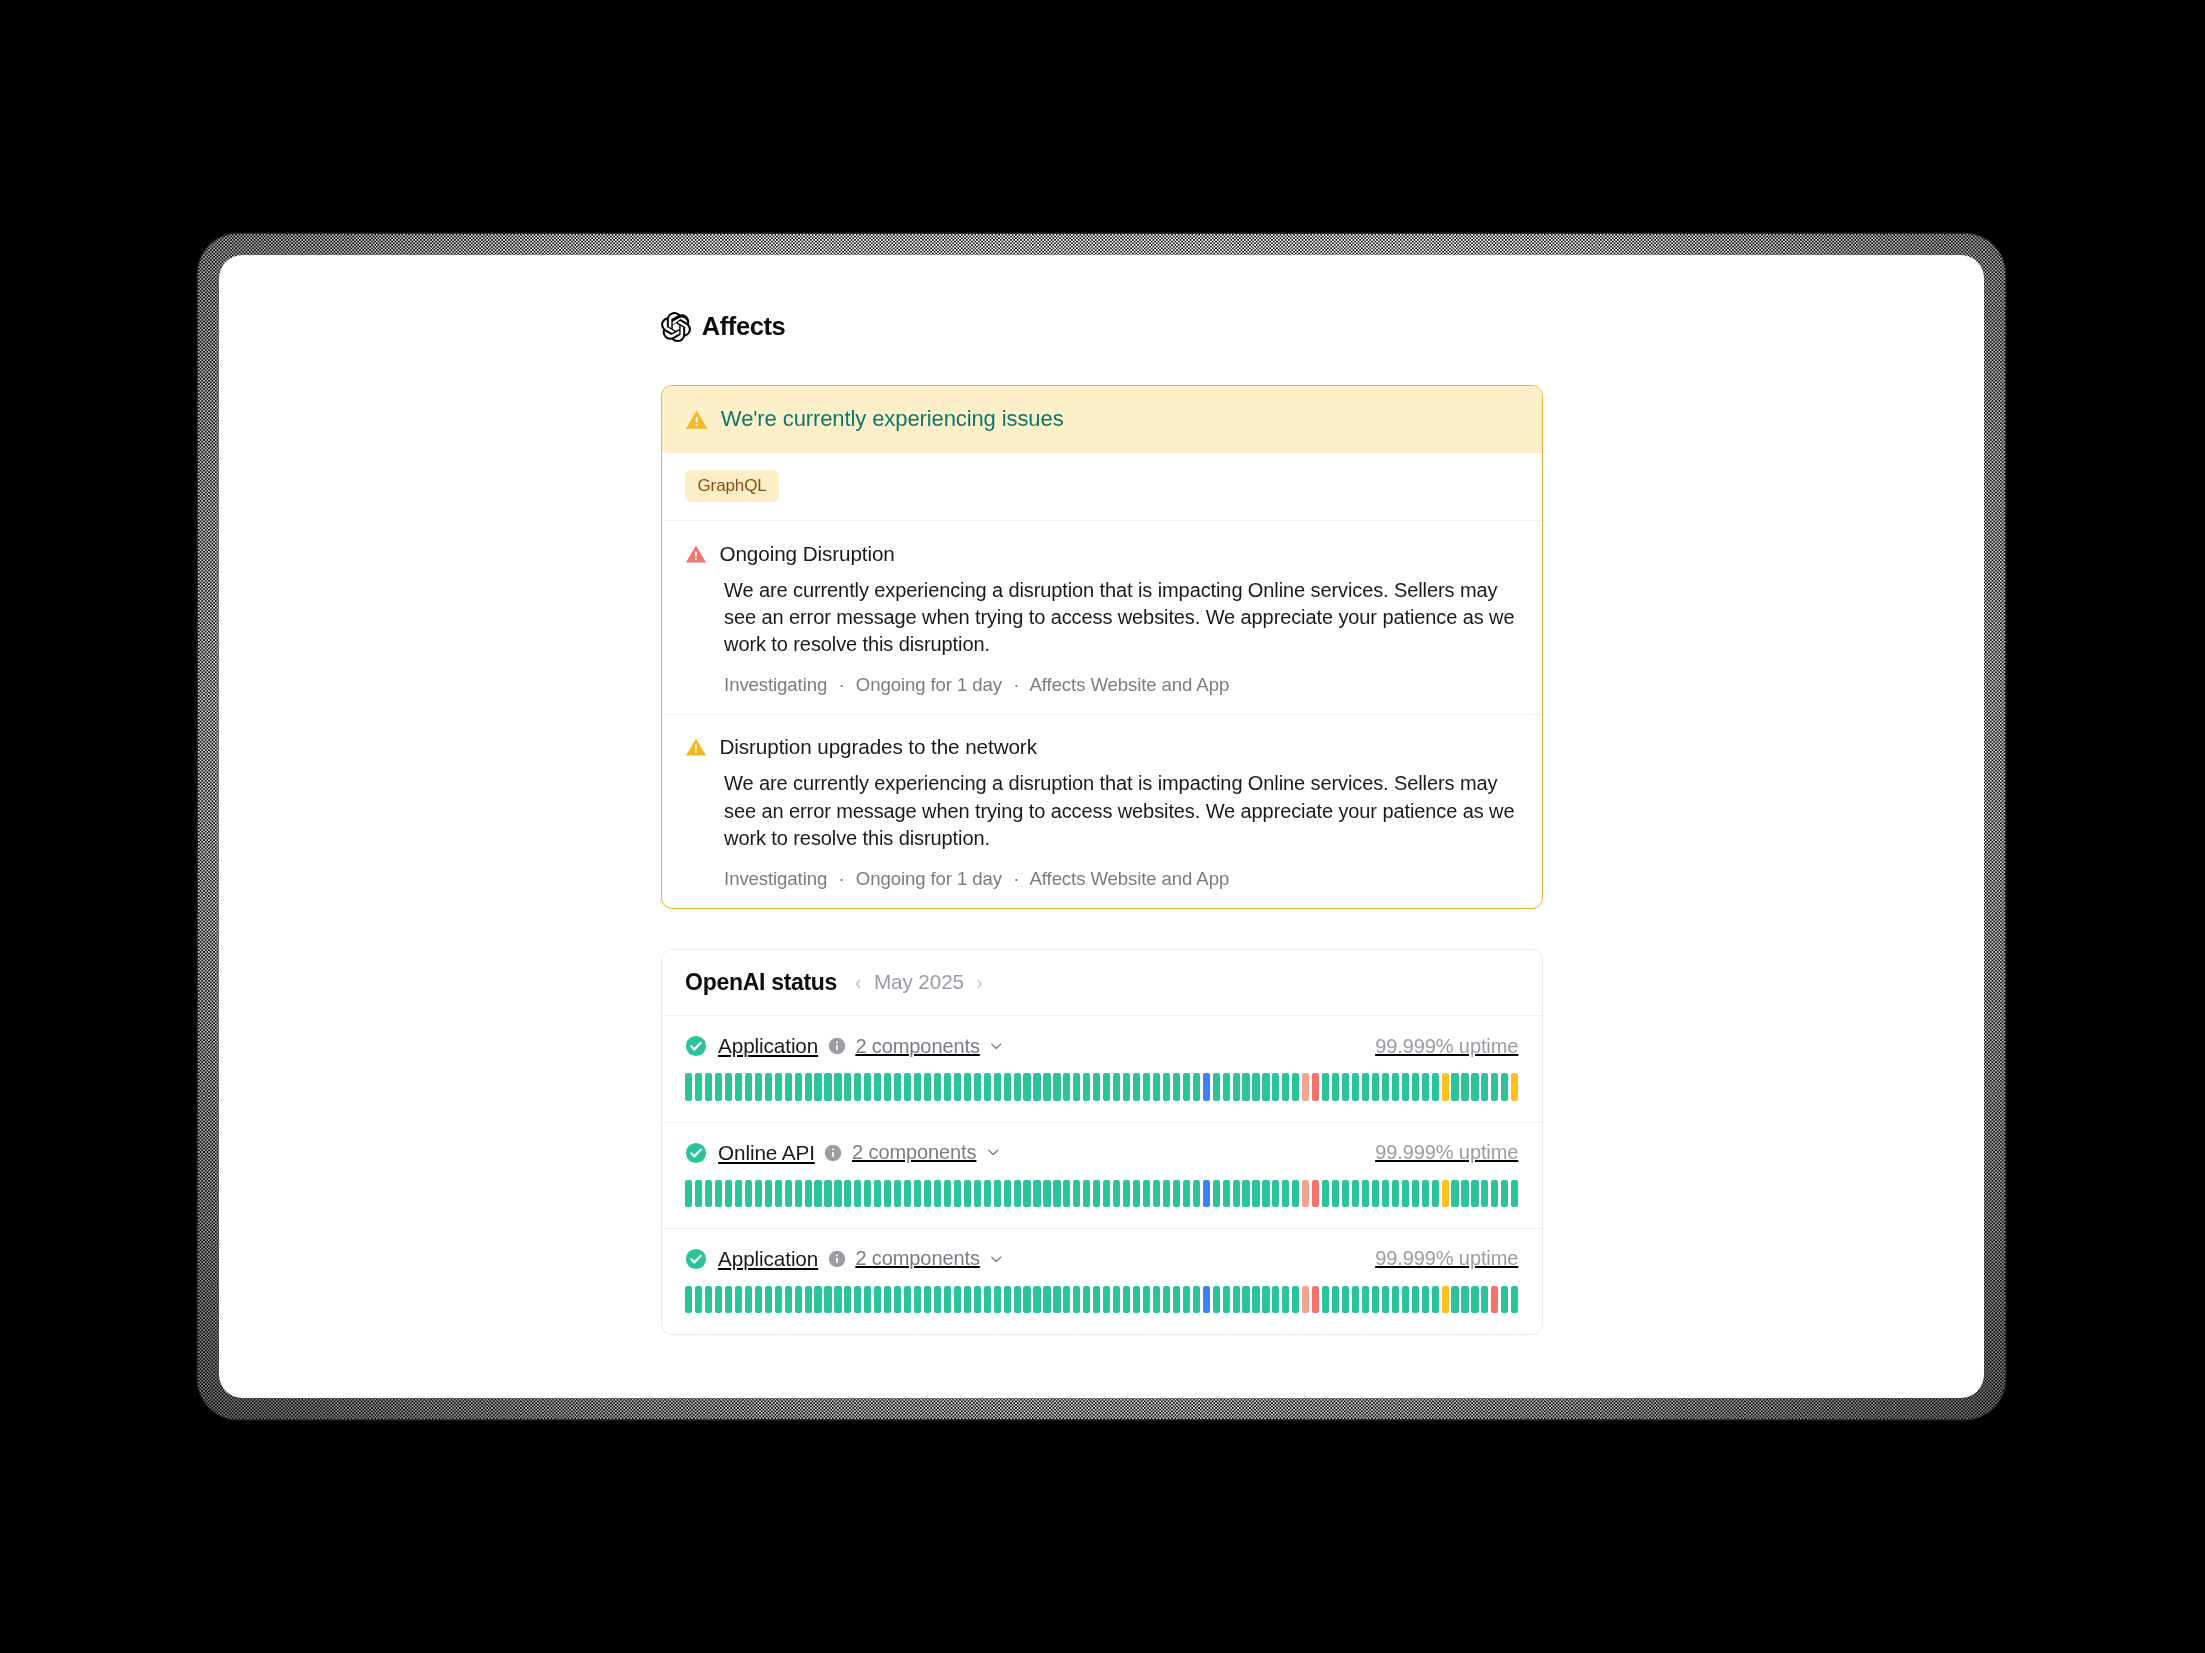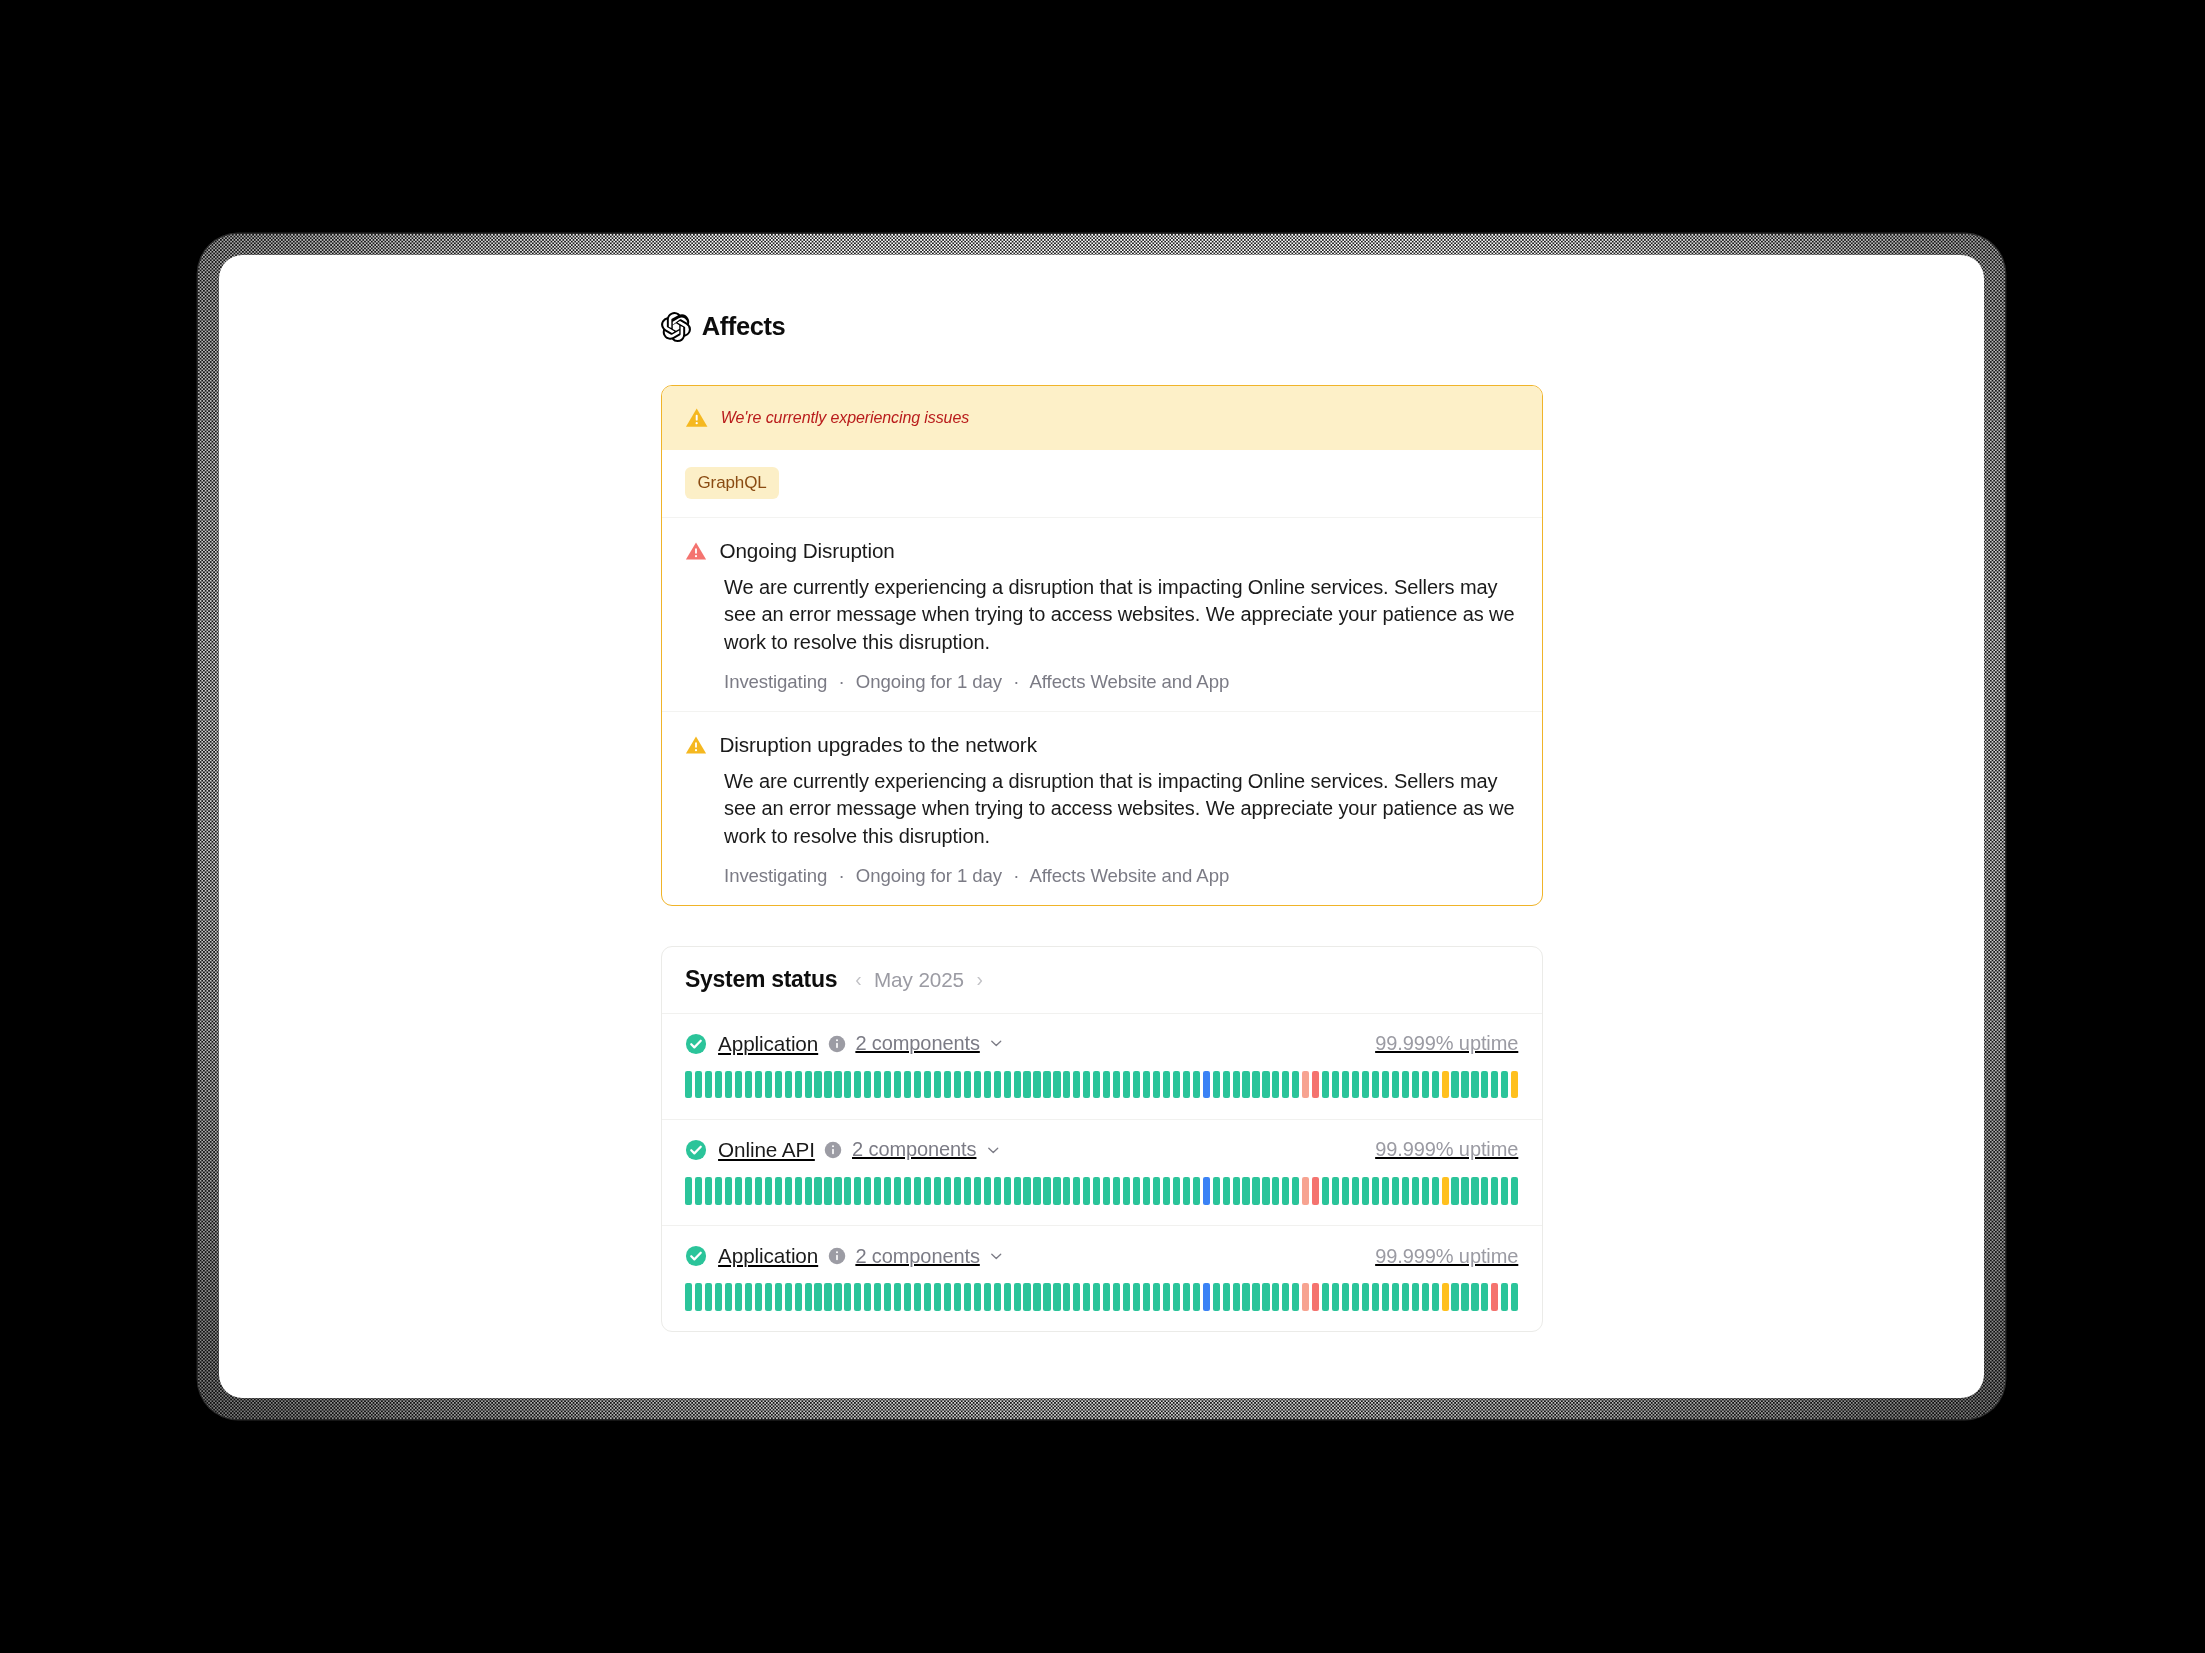--- a/index.html
+++ b/index.html
@@ -83,25 +83,24 @@
     background: #ffffff;
   }
   #alert-header {
     background: #fdf0c8;
     padding: 20.7px 23.4px;
     display: flex;
     align-items: center;
     gap: 12.4px;
   }
   #alert-header-title {
-    font-size: 16px;
+    font-size: 22px;
     font-weight: 400;
-    color: #b91c1c;
-    letter-spacing: -0.1px;
-    font-style: italic;
+    color: #0f766e;
+    letter-spacing: -0.1px;
   }
 
   .tri-icon { flex: 0 0 auto; display: block; }
 
   #alert-tagrow {
     padding: 16.5px 23.4px 18px 23.4px;
     border-bottom: 1.4px solid #f3f3f1;
   }
   .tag {
     display: inline-block;
@@ -304,21 +303,21 @@
               <span class="sep">·</span>
               <span>Affects Website and App</span>
             </div>
           </div>
 
         </div>
 
         <div id="status-card">
 
           <div id="status-header">
-            <span id="status-title">System status</span>
+            <span id="status-title">OpenAI status</span>
             <span id="month-nav">
               <span class="navchev">‹</span>
               <span id="month-label">May 2025</span>
               <span class="navchev">›</span>
             </span>
           </div>
 
           <div id="status-rows">
               <div class="status-row">
                 <div class="status-rowhead">

